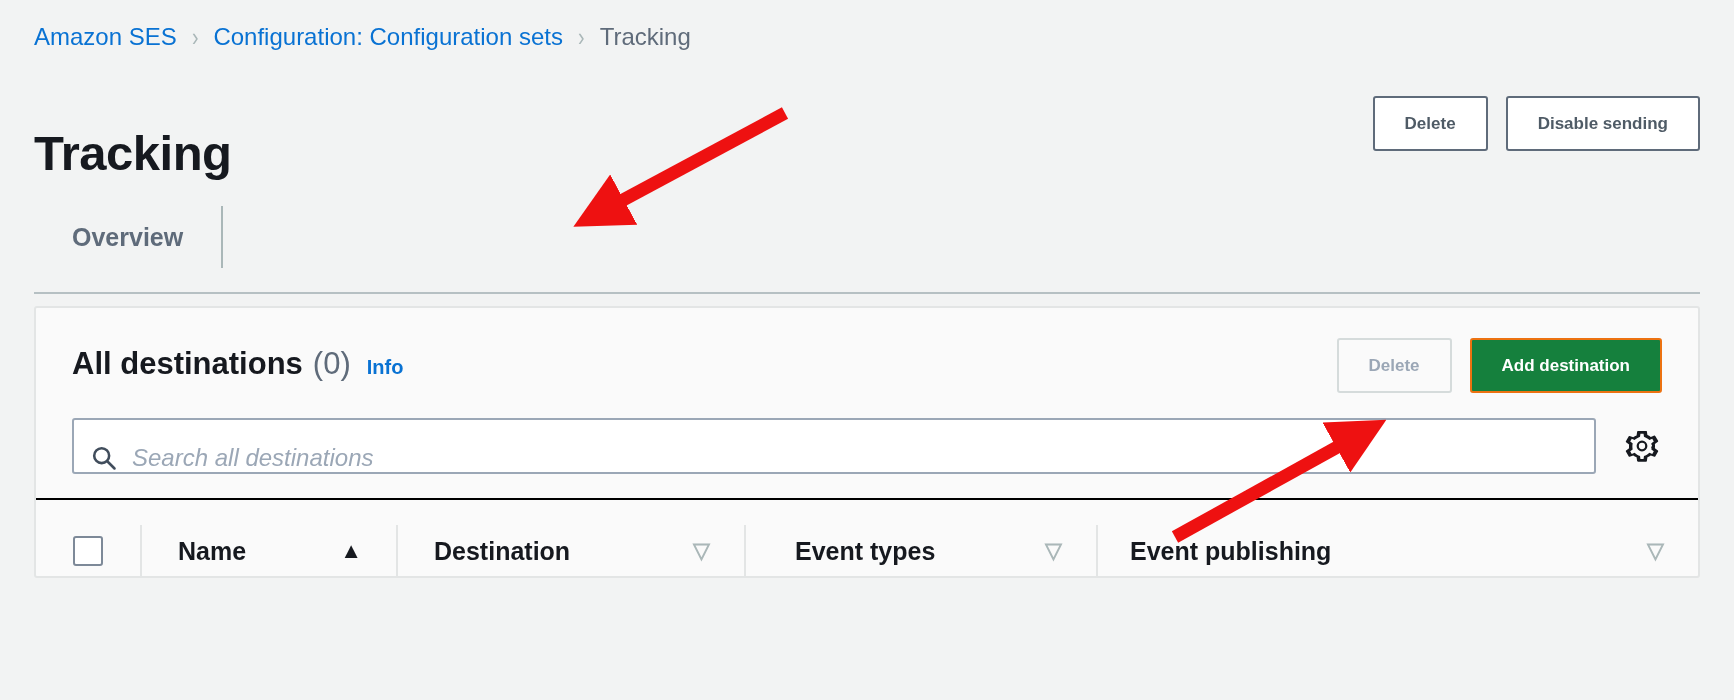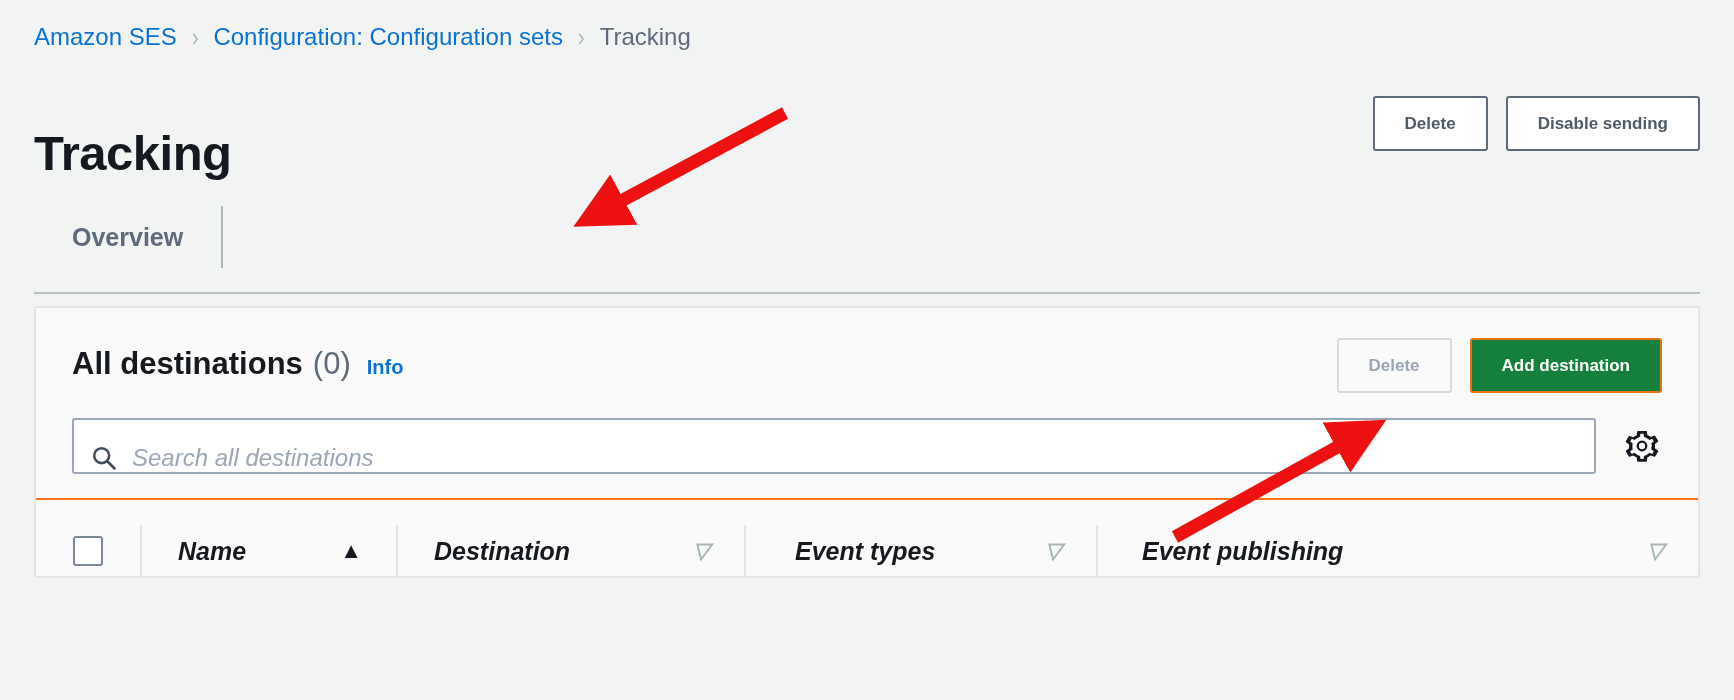--- a/index.html
+++ b/index.html
@@ -207,24 +207,23 @@
     width: 40px; height: 40px;
     cursor: pointer;
     display: flex; align-items: center; justify-content: center;
   }
 
   
   .table-head {
     position: absolute;
     left: 0; right: 0; top: 190px;
     height: 104px;
-    border-top: 2px solid #f97316;
+    border-top: 2px solid #000000;
     display: flex;
     align-items: center;
-    font-style: italic;
   }
   .th {
     display: flex;
     align-items: center;
     height: 80px;
     font-size: 25px;
     font-weight: bold;
     color: #16191f;
     position: relative;
     white-space: nowrap;
@@ -232,21 +231,21 @@
   .th .sep {
     position: absolute;
     left: 0; top: 14px; bottom: 14px;
     width: 2px;
     background: #e3e5e5;
   }
   .th-check { width: 104px; justify-content: center; }
   .th-name { width: 256px; padding-left: 38px; }
   .th-dest { width: 348px; padding-left: 38px; }
   .th-types { width: 352px; padding-left: 51px; justify-content: center; }
-  .th-pub   { flex: 1; padding-left: 46px; gap: 12px; }
+  .th-pub   { flex: 1; padding-left: 34px; gap: 12px; }
   .th-label { flex: 1; }
   .sort-icon { margin-left: 6px; margin-right: 34px; font-size: 22px; }
   .sort-asc { color: #16191f; }
   .sort-none { color: #aab7b8; }
   .checkbox {
     width: 30px; height: 30px;
     border: 2px solid #7d8998;
     border-radius: 3px;
     background: #ffffff;
     cursor: pointer;

